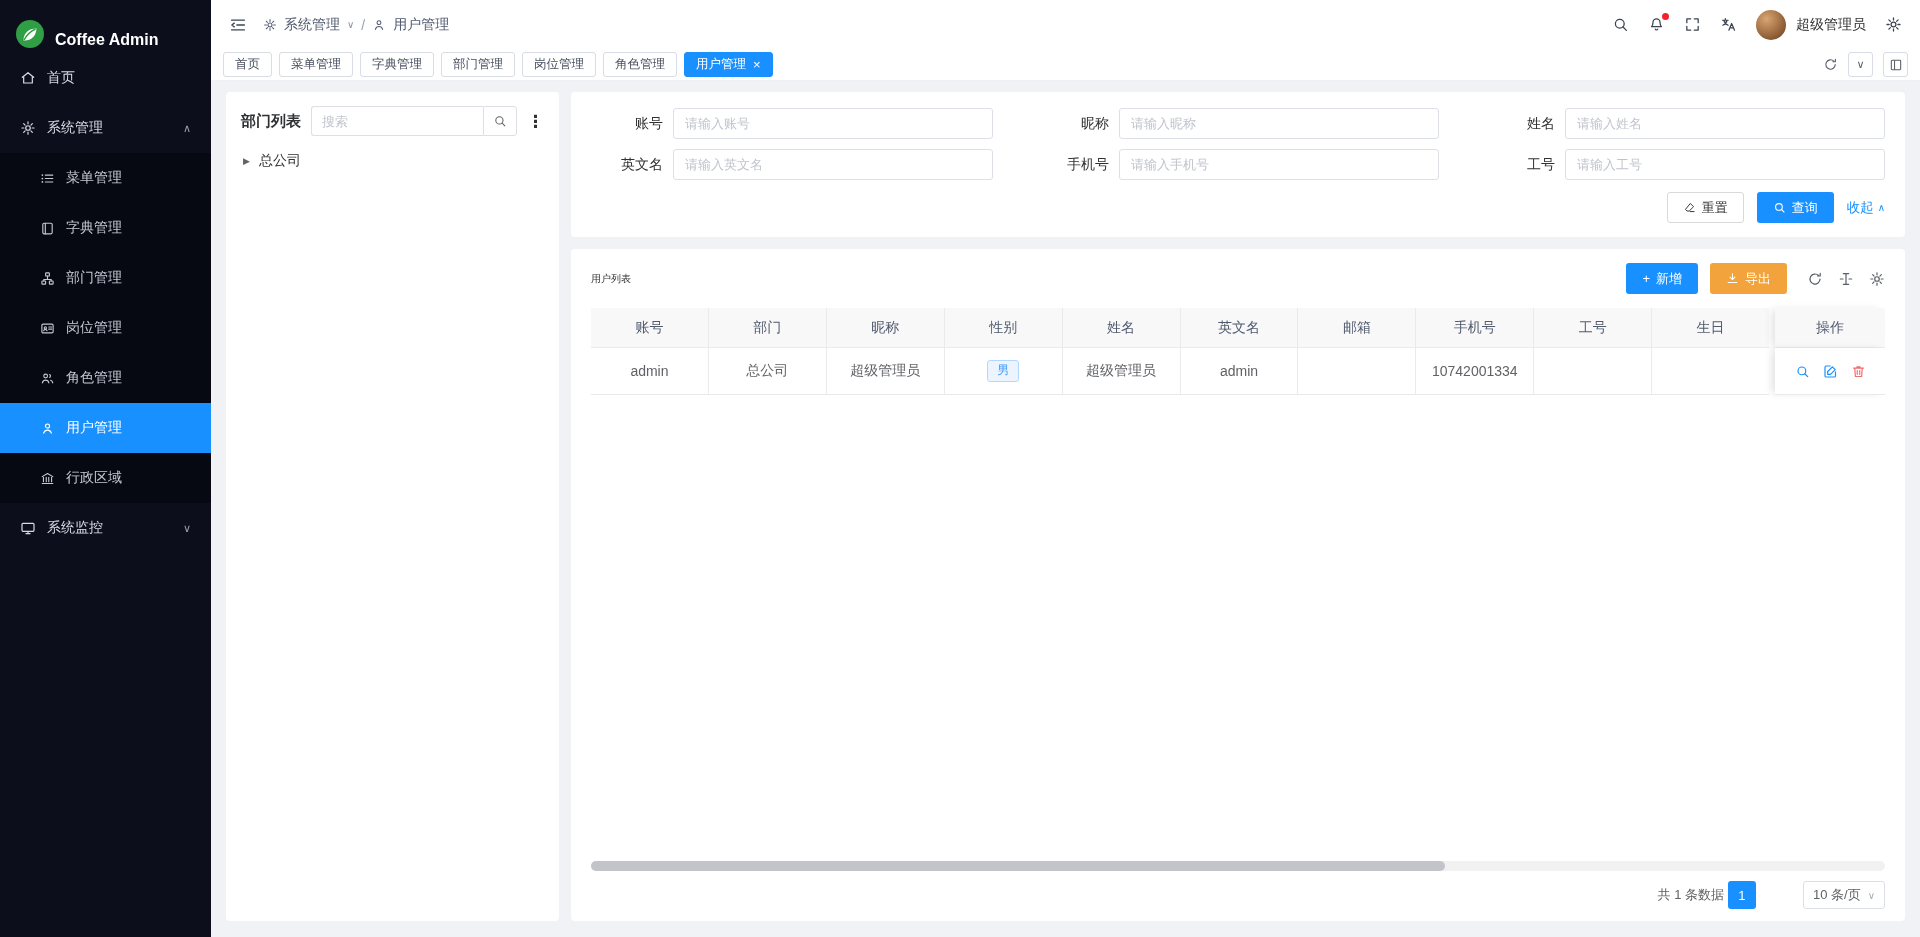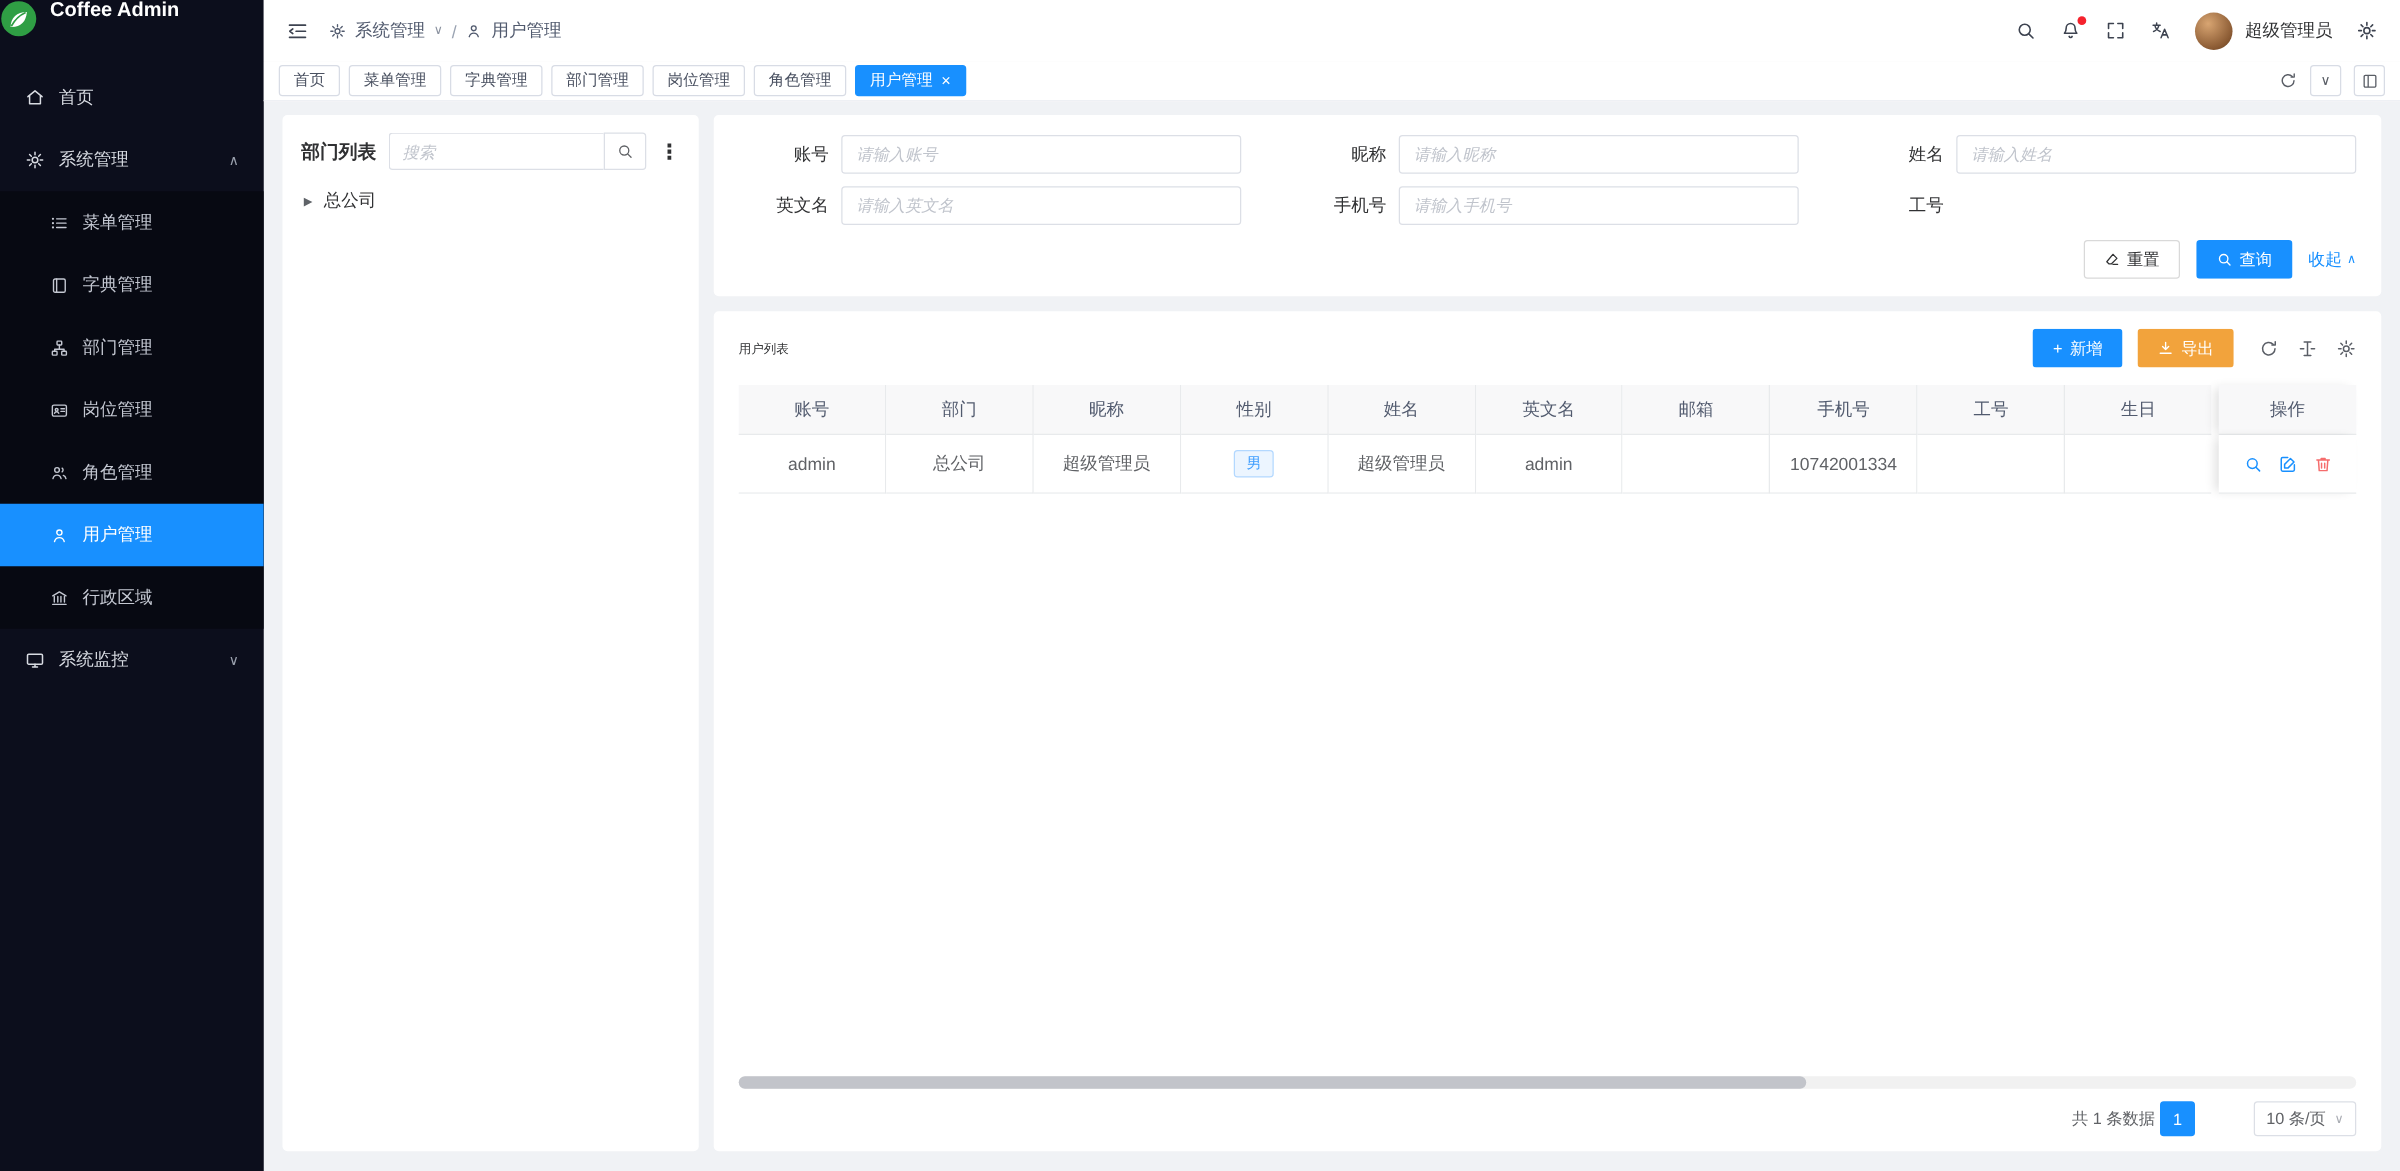--- a/index.html
+++ b/index.html
@@ -1,25 +1,25 @@
 <!DOCTYPE html>
 <html><head>
 <meta charset="utf-8">
 <style>
   * { margin:0; padding:0; box-sizing:border-box; }
   html,body { width:1920px; height:937px; overflow:hidden; }
   body { font-family:"Liberation Sans","DejaVu Sans",sans-serif; font-size:14px; color:#303133; background:#f0f2f5; display:flex; }
   svg { display:block; }
-  input { font-family:inherit;font-style:italic; }
+  input { font-family:inherit; }
   input::placeholder { color:#c0c4cc; }
   .icon { display:inline-flex; align-items:center; justify-content:center; flex-shrink:0; }
 
   
   .sidebar { width:211px; height:100%; background:#0c0e1c; flex-shrink:0; display:flex; flex-direction:column; }
-  .logo { height:49px; display:flex; align-items:flex-start; gap:10px; padding:0 0; flex-shrink:0; }
+  .logo { height:49px; display:flex; align-items:flex-end; gap:10px; padding:0 15px; flex-shrink:0; }
   .logo-text { color:#fff; font-weight:bold; font-size:16px; white-space:nowrap; }
   .menu { flex:1; overflow:hidden; padding-top:4px; }
   .menu-item { height:50px; display:flex; align-items:center; gap:11px; padding:0 20px; cursor:pointer; font-size:14px; color:#d8dbe2; }
   .menu-item .arrow { margin-left:auto; font-size:11px; color:#9aa0ad; }
   .submenu { background:#070912; }
   .submenu .menu-item { padding-left:40px; color:#c4c8d2; }
   .menu-item.active { background:#1890ff; color:#fff; }
 
   
   .main { flex:1; display:flex; flex-direction:column; height:100%; min-width:0; }
@@ -362,20 +362,21 @@
           <div class="form-item">
             <label>英文名</label>
             <input placeholder="请输入英文名" style="">
           </div>
           <div class="form-item">
             <label>手机号</label>
             <input placeholder="请输入手机号" style="">
           </div>
           <div class="form-item">
             <label>工号</label>
+            <input placeholder="请输入工号" style="">
           </div>
         </div>
         <div class="form-actions">
           <button class="btn btn-plain">
             <span class="icon">
                 <svg width="13" height="13" viewBox="0 0 24 24" fill="none" stroke="currentColor" stroke-width="1.8" stroke-linejoin="round">
                   <path d="M13.5 4.5L19.5 10.5 11.5 18.5H7.5L4.5 15.5Z"></path>
                   <path d="M13.5 19.5h7" stroke-linecap="round"></path>
                 </svg>
               </span>

